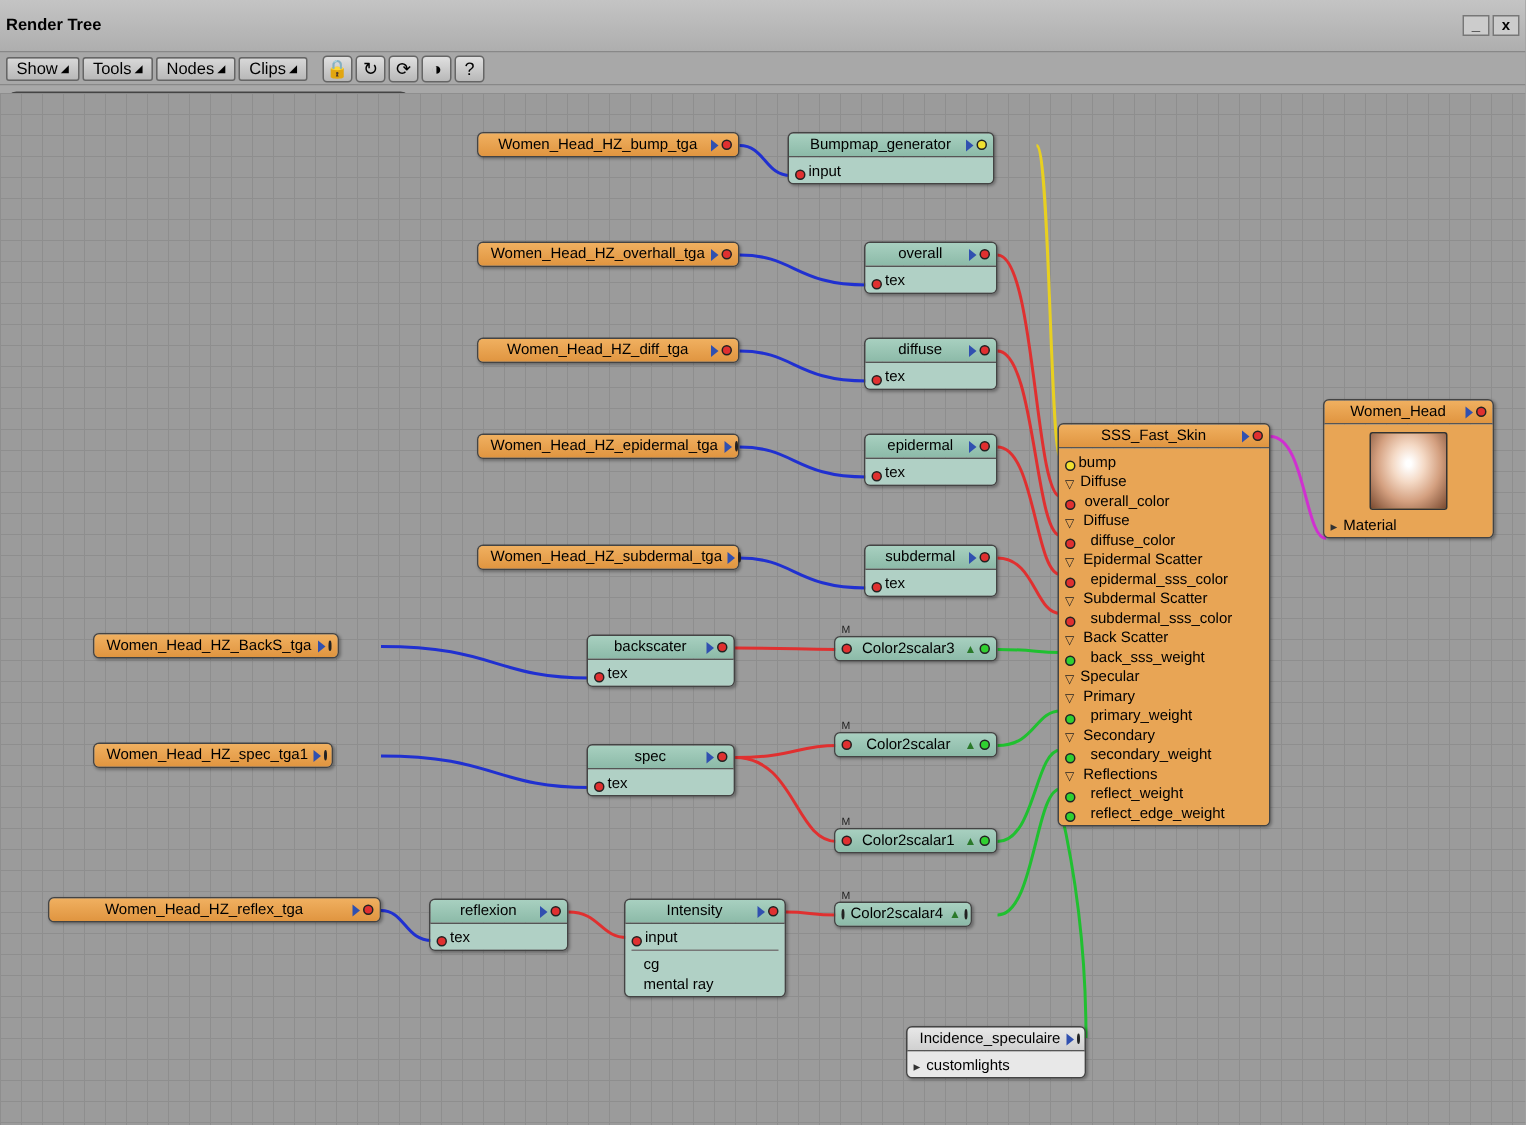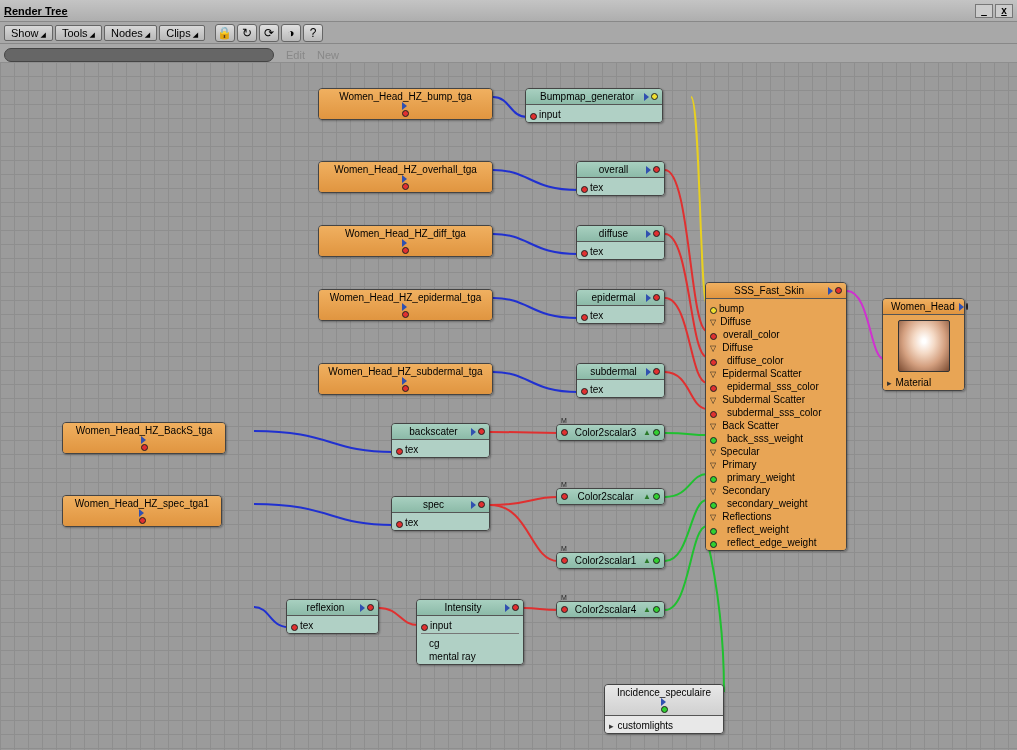--- a/index.html
+++ b/index.html
@@ -9,26 +9,25 @@
   background: #aaaaaa;
   width: 1017px;
   height: 750px;
   overflow: hidden;
   position: relative;
   color: #000;
 }
 .titlebar {
   background: linear-gradient(to bottom, #c4c4c4, #aeaeae);
   border-bottom: 1px solid #888;
-  height: 22px;
+  height: 35px;
   display: flex;
   align-items: center;
   padding: 1px 4px;
   font-weight: bold;
-  text-decoration: underline;
 }
 .titlebar .title { flex: 1; }
 .titlebar .icon-btn {
   width: 18px; height: 14px;
   background: #ccc;
   border: 1px solid #777;
   margin-left: 2px;
   display: flex; align-items: center; justify-content: center;
   font-size: 10px;
   cursor: pointer;
@@ -41,21 +40,21 @@
   padding: 0 4px;
   border-bottom: 1px solid #888;
 }
 .menu-btn {
   background: linear-gradient(to bottom, #d8d8d8, #b8b8b8);
   border: 1px solid #666;
   border-radius: 2px;
   padding: 1px 6px;
   margin-right: 2px;
   cursor: pointer;
-  display: flex; align-items: flex-end;
+  display: flex; align-items: center;
 }
 .menu-btn .arrow { font-size: 7px; margin-left: 2px; }
 .icon-tool {
   width: 20px; height: 18px;
   background: linear-gradient(to bottom, #e0e0e0, #b8b8b8);
   border: 1px solid #666;
   border-radius: 3px;
   margin-right: 2px;
   display: flex; align-items: center; justify-content: center;
   cursor: pointer;
@@ -104,24 +103,24 @@
   position: absolute; top: 0; left: 0; width: 100%; height: 100%;
   pointer-events: none;
 }
 .node {
   position: absolute;
   border: 1px solid #444;
   border-radius: 4px;
   box-shadow: 1px 1px 2px rgba(0,0,0,0.3);
   font-size: 10px;
 }
-.node-orange .node-head { background: linear-gradient(to bottom, #f0b060, #e09540); flex-direction: column; }
+.node-orange .node-head { background: linear-gradient(to bottom, #f0b060, #e09540); }
 .node-teal .node-head { background: linear-gradient(to bottom, #a8d0c0, #8cbaa8); }
 .node-teal .node-body { background: #b0d0c5; }
-.node-gray .node-head { background: linear-gradient(to bottom, #e8e8e8, #d0d0d0); flex-direction: column; }
+.node-gray .node-head { background: linear-gradient(to bottom, #e8e8e8, #d0d0d0); }
 .node-gray .node-body { background: #e8e8e8; }
 .node-head {
   padding: 2px 4px;
   border-bottom: 1px solid #555;
   border-radius: 3px 3px 0 0;
   display: flex;
   align-items: center;
   white-space: nowrap;
   min-height: 14px;
 }
@@ -297,20 +296,27 @@
         <span class="dot dot-red"></span>
       </div>
 </div>
 <div class="node node-orange" style="left:62px; top:433px; width:160px">
   <div class="node-head no-body">
         <span class="label">Women_Head_HZ_spec_tga1</span>
         <span class="tri"></span>
         <span class="dot dot-red"></span>
       </div>
 </div>
+<div class="node node-orange" style="left:32px; top:536px; width:222px">
+  <div class="node-head no-body">
+        <span class="label">Women_Head_HZ_reflex_tga</span>
+        <span class="tri"></span>
+        <span class="dot dot-red"></span>
+      </div>
+</div>
 
 <div class="node node-teal" style="left:525px; top:26px; width:138px">
   <div class="node-head">
         <span class="label">Bumpmap_generator</span>
         <span class="tri"></span>
         <span class="dot dot-yellow"></span>
       </div>
   <div class="node-body">
         <div class="port-row">
           <span class="dot dot-red"></span>
@@ -459,21 +465,21 @@
 </div>
 <div class="node node-teal" style="left:556px; top:490px; width:109px">
   <span class="m-marker">M</span>
   <div class="node-head no-body">
         <span class="dot dot-red"></span>
         <span class="label">Color2scalar1</span>
         <span style="font-size:8px;color:#2a7a2a;margin-right:2px">▲</span>
         <span class="dot dot-green"></span>
       </div>
 </div>
-<div class="node node-teal" style="left:556px; top:539px; width:109px">
+<div class="node node-teal" style="left:556px; top:539px; width:92px">
   <span class="m-marker">M</span>
   <div class="node-head no-body">
         <span class="dot dot-red"></span>
         <span class="label">Color2scalar4</span>
         <span style="font-size:8px;color:#2a7a2a;margin-right:2px">▲</span>
         <span class="dot dot-green"></span>
       </div>
 </div>
 
 <div class="node node-gray" style="left:604px; top:622px; width:120px">
@@ -569,21 +575,21 @@
           <span class="dot dot-green"></span>
           <span class="txt" style="padding-left:10px">reflect_weight</span>
         </div>
     <div class="port-row">
           <span class="dot dot-green"></span>
           <span class="txt" style="padding-left:10px">reflect_edge_weight</span>
         </div>
   </div>
 </div>
 
-<div class="node big-orange material-node" style="left:882px; top:236px; width:83px">
+<div class="node big-orange material-node" style="left:882px; top:204px; width:114px">
   <div class="node-head">
         <span class="label">Women_Head</span>
         <span class="tri"></span>
         <span class="dot dot-red"></span>
       </div>
   <div class="node-body">
     <div class="swatch"></div>
     <div class="port-row">
           <span class="arrow-r">▸</span>
           <span class="txt">Material</span>

